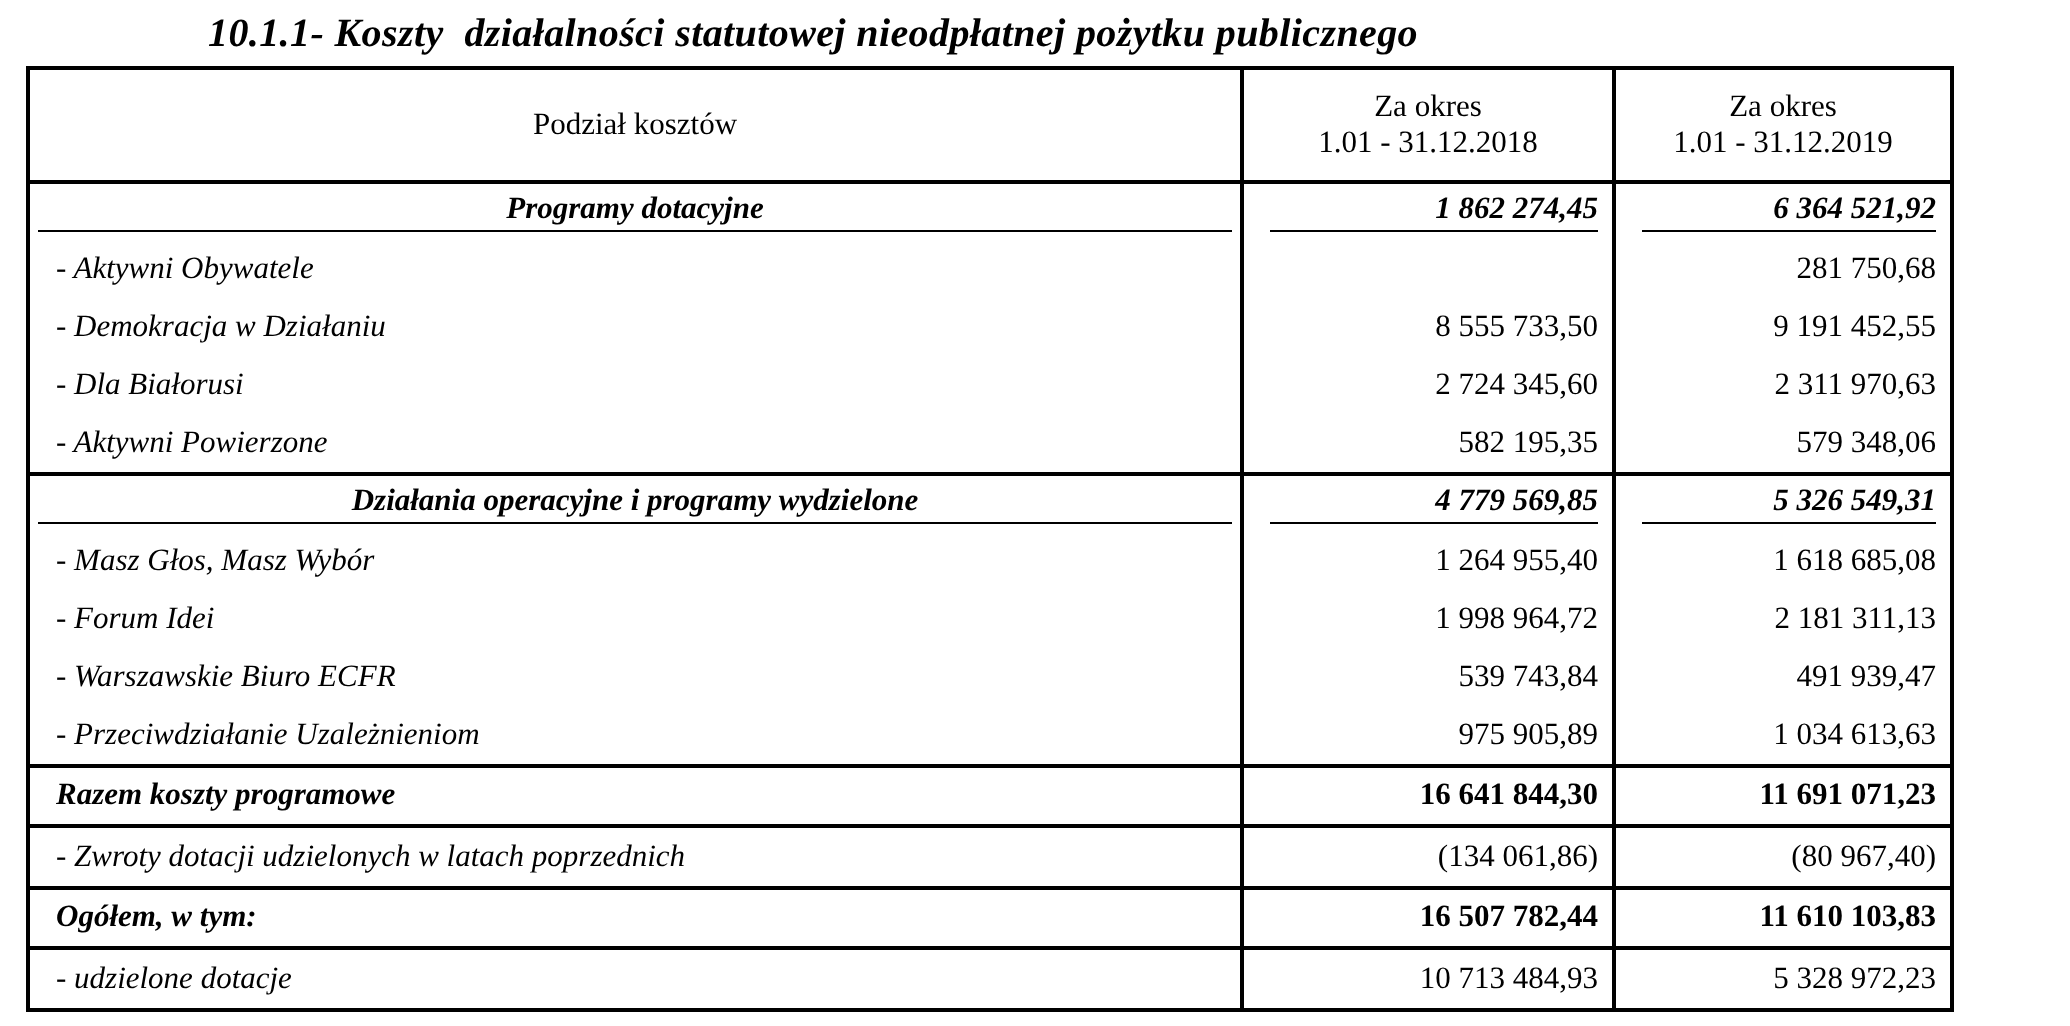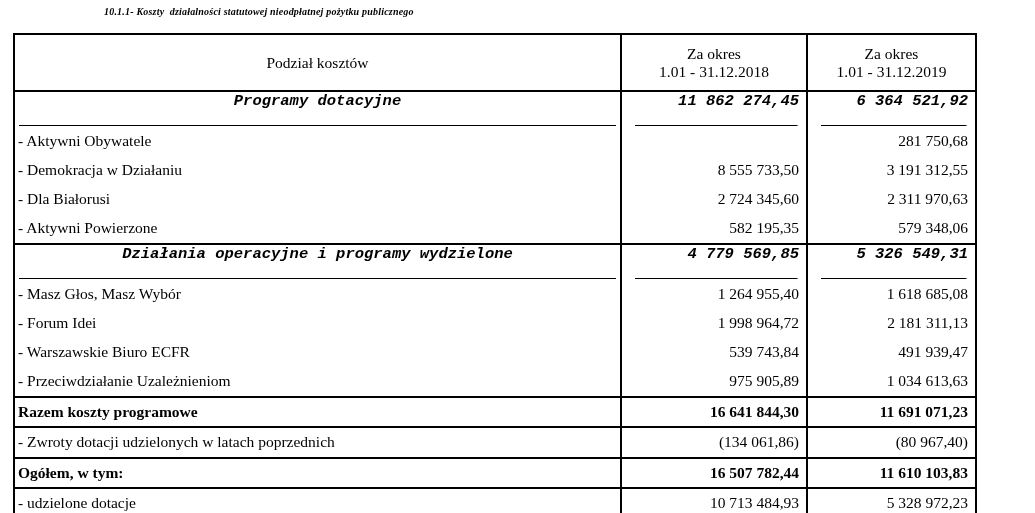--- a/index.html
+++ b/index.html
@@ -12,21 +12,21 @@
     width: 1035px;
     height: 513px;
     font-family: "Liberation Serif", serif;
     color: #000;
     overflow: hidden;
   }
   .doc-title {
     position: absolute;
     left: 104px;
     top: 6px;
-    font-size: 10px;
+    font-size: 20px;
     font-weight: bold;
     font-style: italic;
     white-space: pre-wrap;
     letter-spacing: 0.2px;
   }
   table.costs {
     position: absolute;
     left: 13px;
     top: 33px;
     width: 962px;
@@ -43,40 +43,39 @@
   table.costs td + td { border-left: 2px solid #000; border-radius: 16px; }
 
   
   .r-head td {
     height: 53px;
     border-bottom: 2px solid #000;
     text-align: center;
   }
 
   
-  .c-label { text-align: left; padding-left: 3px; }
+  .c-label { text-align: left; padding-left: 13px; font-style: italic; }
   .c-val   { text-align: right; padding-right: 7px; }
 
   
   .r-item td { height: 27px; }
 
   
   .r-section td {
     height: 26px;
     border-top: 2px solid #000;
     font-weight: bold;
     font-style: italic;
   }
   .r-section td.c-label { text-align: center; padding: 0 4px; }
   .r-section td.c-val { padding-right: 7px; }
   .r-section .u {
     display: block;
     border-bottom: 1.5px solid #000;
-    padding-bottom: 14px;
-    font-family: Liberation Mono, monospace;
+    padding-bottom: 2px;
   }
   .r-section td.c-val .u { margin-left: 12px; }
 
   
   .r-total td {
     height: 26px;
     border-top: 2px solid #000;
     border-bottom: 2px solid #000;
     font-weight: bold;
   }
@@ -103,35 +102,35 @@
       <td>
         <div>Za okres</div>
         <div>1.01 - 31.12.2019</div>
       </td>
     </tr>
   <tr class="r-section">
         <td class="c-label">
           <span class="u">Programy dotacyjne</span>
         </td>
         <td class="c-val">
-          <span class="u">11 862 274,45</span>
+          <span class="u">1 862 274,45</span>
         </td>
         <td class="c-val">
           <span class="u">6 364 521,92</span>
         </td>
       </tr>
       <tr class="r-item">
         <td class="c-label">- Aktywni Obywatele</td>
         <td class="c-val"></td>
         <td class="c-val">281 750,68</td>
       </tr>
       <tr class="r-item">
         <td class="c-label">- Demokracja w Działaniu</td>
         <td class="c-val">8 555 733,50</td>
-        <td class="c-val">3 191 312,55</td>
+        <td class="c-val">9 191 452,55</td>
       </tr>
       <tr class="r-item">
         <td class="c-label">- Dla Białorusi</td>
         <td class="c-val">2 724 345,60</td>
         <td class="c-val">2 311 970,63</td>
       </tr>
       <tr class="r-item">
         <td class="c-label">- Aktywni Powierzone</td>
         <td class="c-val">582 195,35</td>
         <td class="c-val">579 348,06</td>

